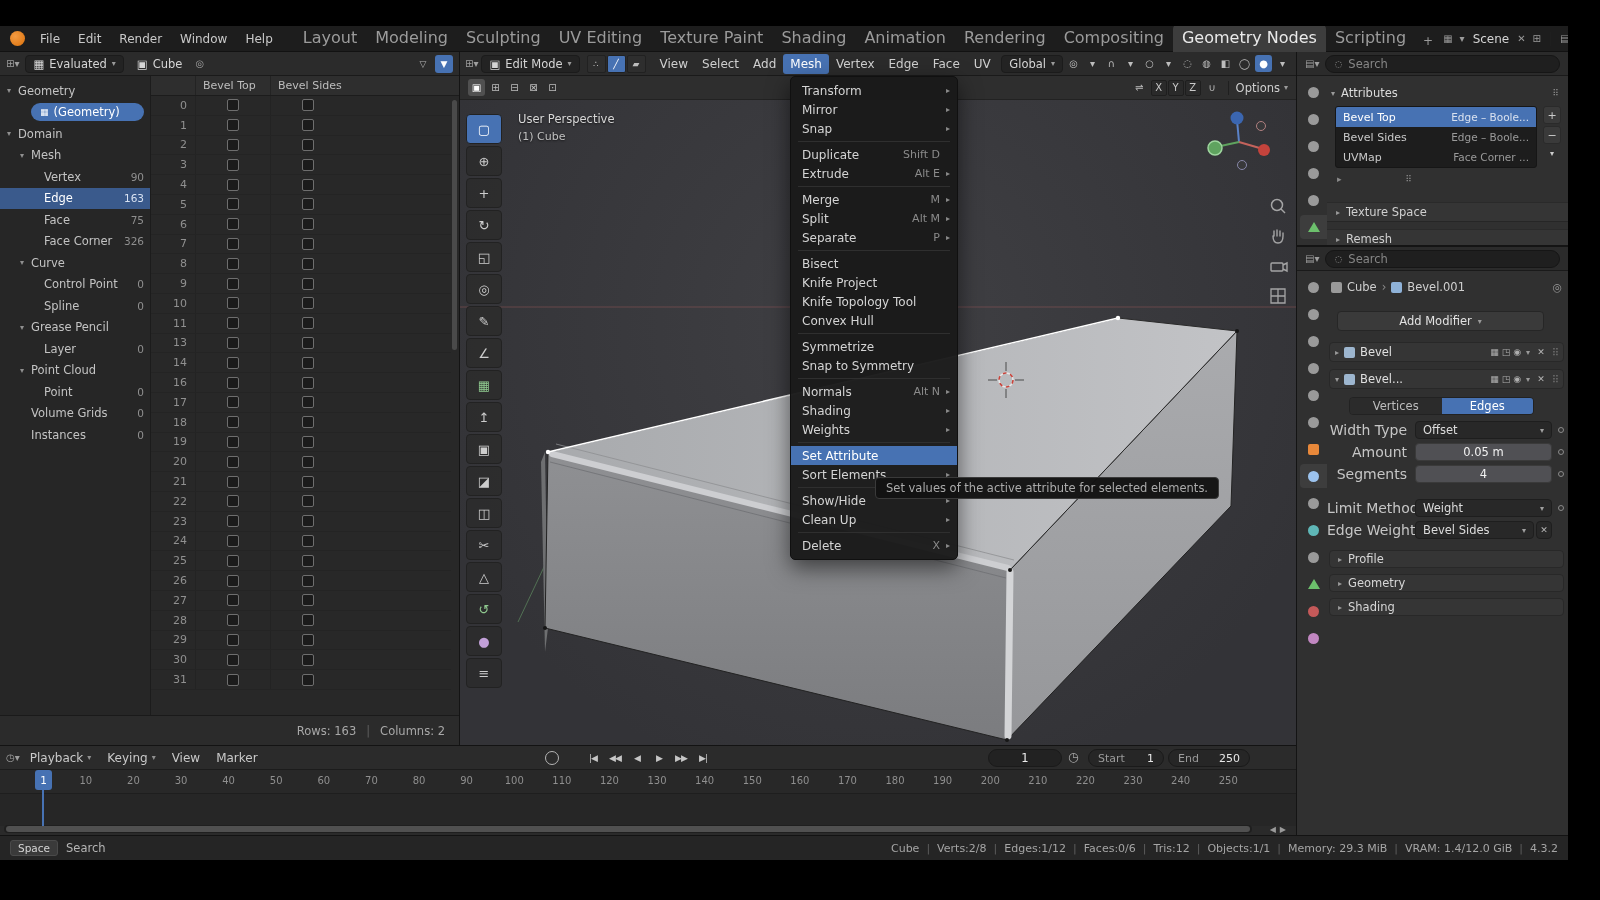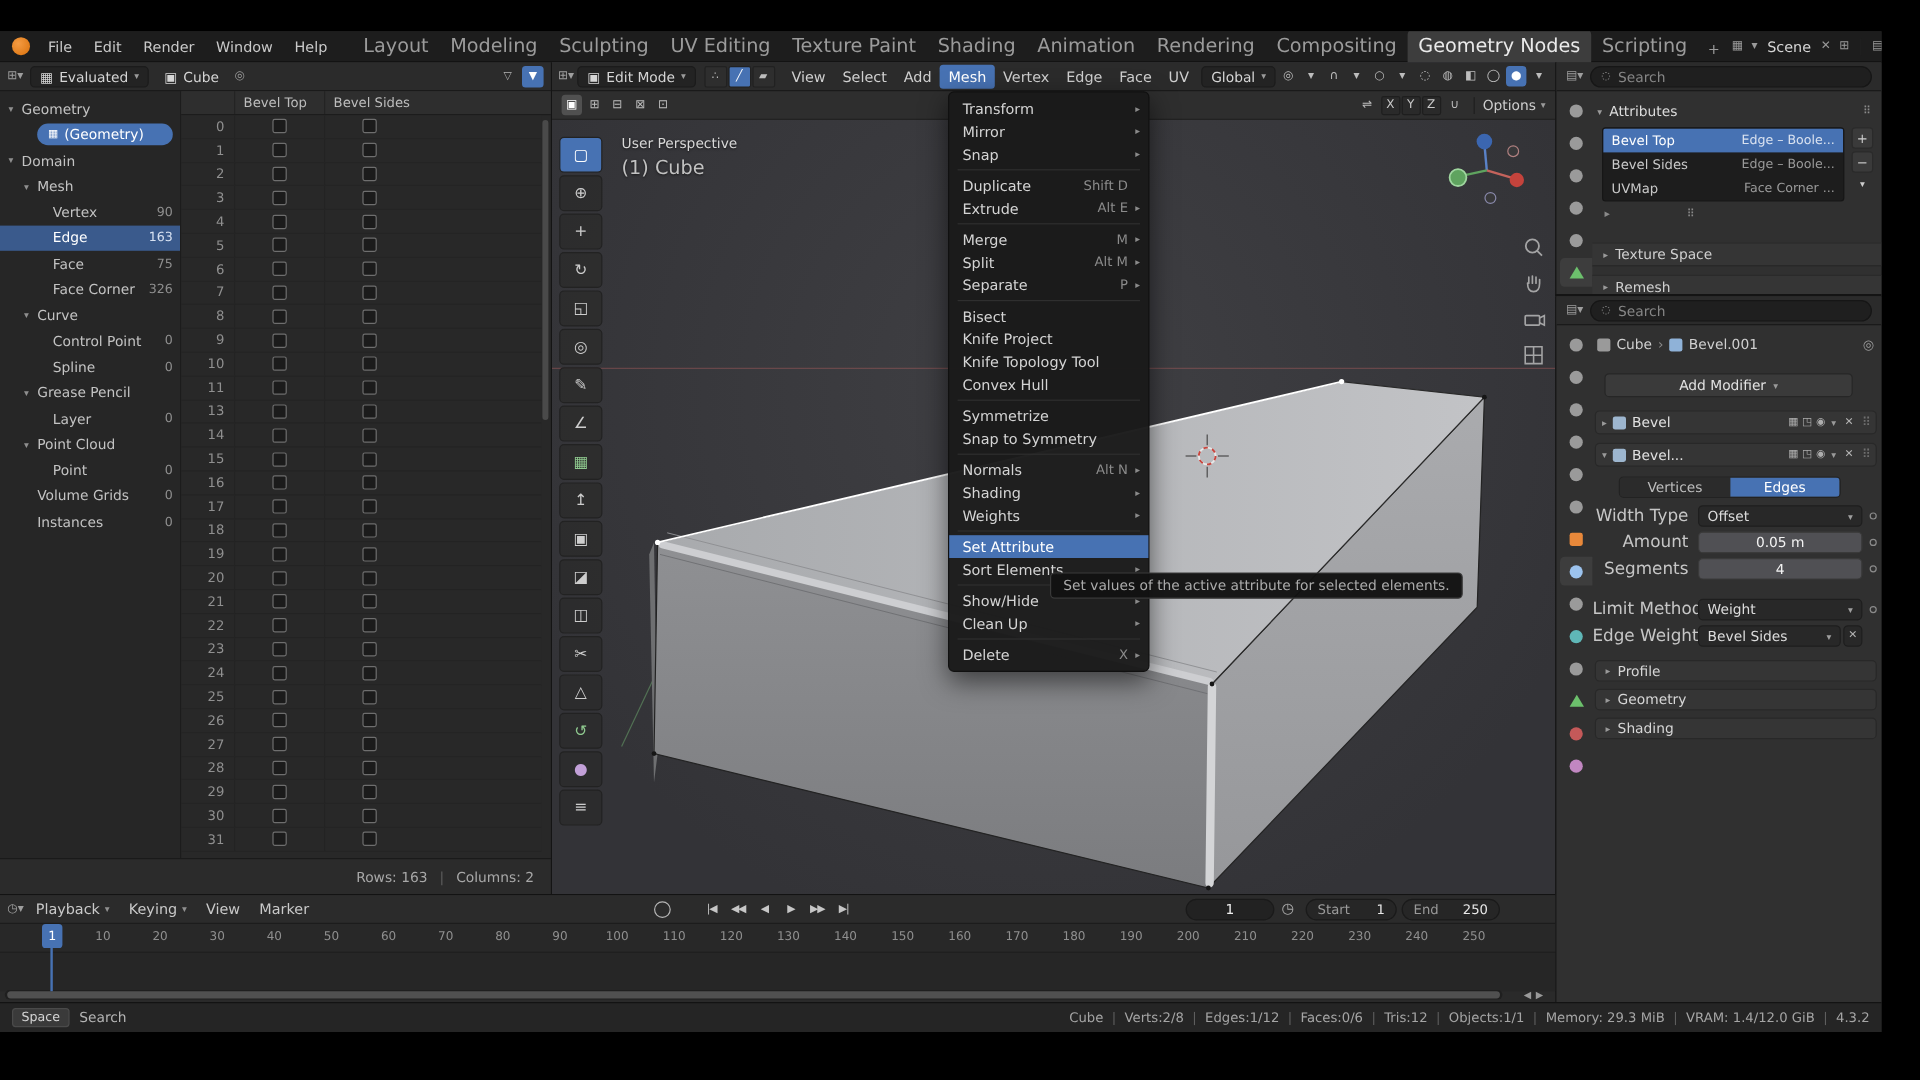--- a/index.html
+++ b/index.html
@@ -70,21 +70,21 @@
 #mirror-axis-buttons{display:flex;gap:1px}
 .axbtn{width:16px;height:16px;background:#2a2a2a;border:1px solid #1e1e1e;border-radius:2px;font-size:10px;color:#c9c9c9;display:flex;align-items:center;justify-content:center}
 .vsep{width:1px;height:14px;background:#1f1f1f;margin:0 4px}
 .options-lbl{font-size:11.5px;color:#cfcfcf;display:flex;gap:4px;align-items:center}
 #vp-canvas{position:absolute;top:48px;left:0;right:0;bottom:0;overflow:hidden;background:radial-gradient(ellipse at 50% 35%,#404044,#333337 80%)}
 .scene{position:absolute;left:0;top:0}
 #viewport-toolbar{position:absolute;left:6px;top:14px;width:36px;display:flex;flex-direction:column;gap:2px;z-index:5}
 .tool{height:30px;background:rgba(43,43,43,.85);border:1px solid #222;border-radius:4px;display:flex;align-items:center;justify-content:center;font-size:13px;color:#cdcdcd}
 .tool.active{background:#4772b3;color:#fff}
 .vp-overlay1{position:absolute;left:58px;top:12px;font-size:11.5px;color:#d8d8d8;text-shadow:0 1px 2px rgba(0,0,0,.6);z-index:4}
-.vp-overlay2{position:absolute;left:58px;top:30px;font-size:16px;color:#c2c2c2;text-shadow:0 1px 2px rgba(0,0,0,.6);z-index:4}
+.vp-overlay2{position:absolute;left:58px;top:30px;font-size:11px;color:#c2c2c2;text-shadow:0 1px 2px rgba(0,0,0,.6);z-index:4}
 #nav-gizmo{position:absolute;right:24px;top:8px;z-index:4}
 .side-icon{position:absolute;right:8px;width:20px;height:20px;z-index:4;opacity:.8}
 
 
 #mesh-menu{position:absolute;left:790px;top:50px;width:168px;background:rgba(26,26,26,.97);border:1px solid #101010;border-radius:5px;padding:4px 0;box-shadow:0 8px 22px rgba(0,0,0,.55);z-index:50}
 .mi{height:19px;display:flex;align-items:center;padding:0 7px 0 11px;font-size:12px;color:#d4d4d4}
 .mi.active{background:#4772b3;color:#fff}
 .mlbl{flex:1;white-space:nowrap;overflow:hidden}
 .mkey{color:#8b8b8b;font-size:11px;margin-left:8px;white-space:nowrap}
 .msub{width:10px;text-align:right;font-size:8px;color:#8b8b8b}
@@ -448,29 +448,20 @@
             <div class="tidx">13</div>
             <div class="tcell">
               <div class="cbx"></div>
             </div>
             <div class="tcell">
               <div class="cbx"></div>
             </div>
           </div>
           <div class="trow">
             <div class="tidx">14</div>
-            <div class="tcell">
-              <div class="cbx"></div>
-            </div>
-            <div class="tcell">
-              <div class="cbx"></div>
-            </div>
-          </div>
-          <div class="trow">
-            <div class="tidx">15</div>
             <div class="tcell">
               <div class="cbx"></div>
             </div>
             <div class="tcell">
               <div class="cbx"></div>
             </div>
           </div>
           <div class="trow">
             <div class="tidx">16</div>
             <div class="tcell">

